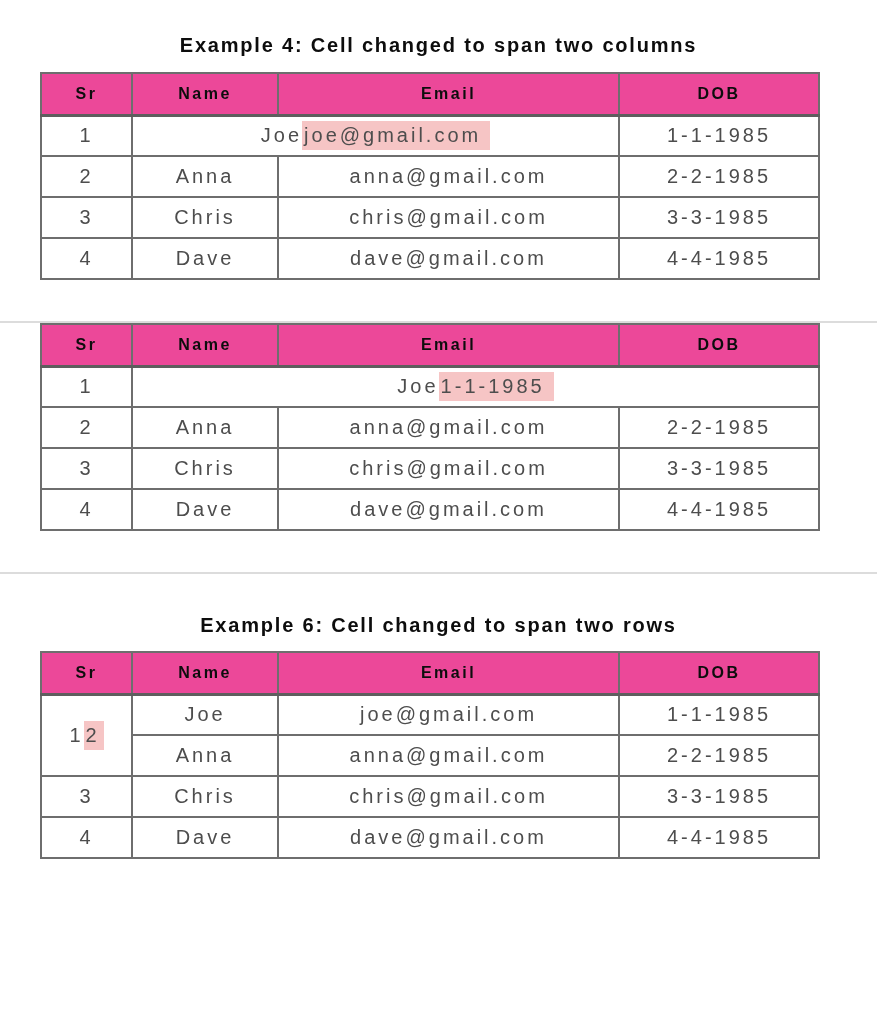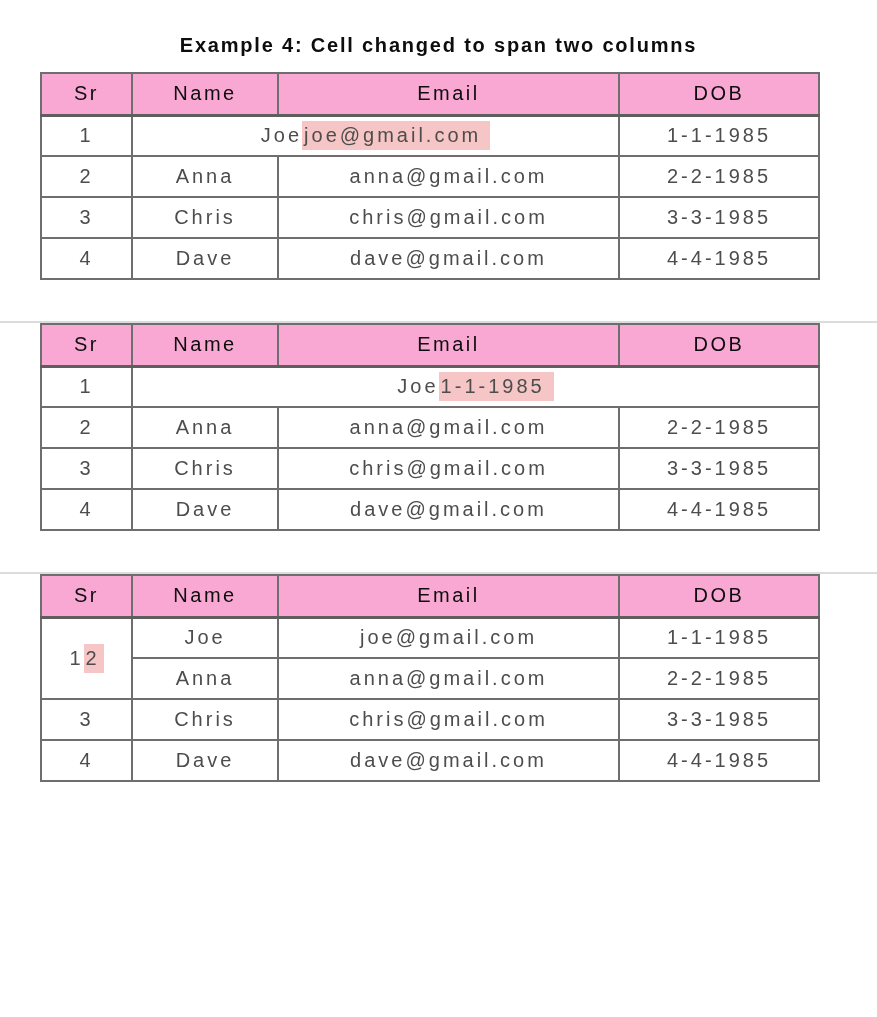--- a/index.html
+++ b/index.html
@@ -31,26 +31,26 @@
     border-collapse: collapse;
     table-layout: fixed;
     width: 778px;
     margin-left: 40px;
   }
   col.c-sr    { width: 91px; }
   col.c-name  { width: 146px; }
   col.c-email { width: 341px; }
   col.c-dob   { width: 200px; }
   table.demo th {
-    background: #f9a8d4;
+    background: #ec4899;
     border: 2px solid #6e6e6e;
     border-bottom: 3px solid #5e5e5e;
     height: 42px;
-    font-size: 20px;
-    font-weight: 400;
+    font-size: 16px;
+    font-weight: 700;
     letter-spacing: 2.5px;
     color: #0d0d0d;
     text-align: center;
     padding: 0;
   }
   table.demo td {
     border: 2px solid #6e6e6e;
     height: 41px;
     font-size: 20px;
     letter-spacing: 3px;
@@ -161,20 +161,21 @@
           <td>dave@gmail.com</td>
           <td>4-4-1985</td>
         </tr>
       </tbody>
     </table>
   </section>
 
   <hr class="sep">
 
   <section>
+    <h2 class="title t3">Example 6: Cell changed to span two rows</h2>
     <table class="demo">
       <colgroup>
           <col class="c-sr">
           <col class="c-name">
           <col class="c-email">
           <col class="c-dob">
         </colgroup>
       <thead>
         <tr>
           <th>Sr</th>

